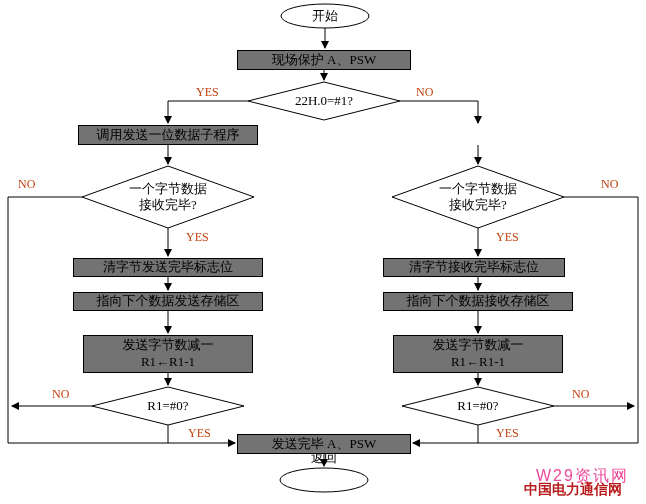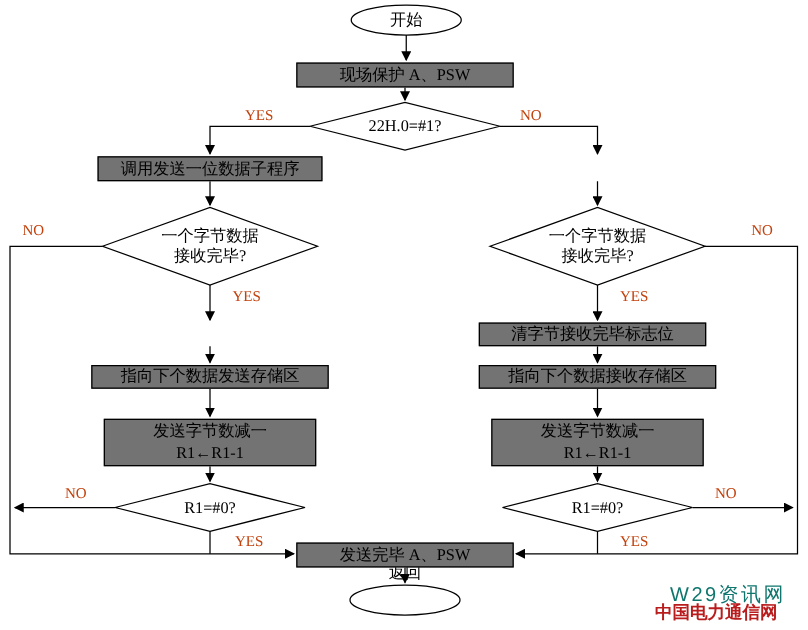--- a/index.html
+++ b/index.html
@@ -43,21 +43,21 @@
     font-size: 12px;
     line-height: 14px;
     color: #c2410c;
     white-space: nowrap;
   }
   .wm-gray {
     position: absolute;
     left: 536px;
     top: 466px;
     font-size: 16px;
-    color: #0f766e;
+    color: #ec4899;
     letter-spacing: 2px;
     font-family: "Liberation Sans", sans-serif;
   }
   .wm-red {
     position: absolute;
     left: 524px;
     top: 481px;
     font-size: 14px;
     font-weight: bold;
     color: #b91c1c;
@@ -120,20 +120,21 @@
     <span>一个字节数据</span>
     <span>接收完毕?</span>
   </div>
 
   <div class="txt" style="left:118px;top:397px;width:100px;height:18px">R1=#0?</div>
   <div class="txt" style="left:428px;top:397px;width:100px;height:18px">R1=#0?</div>
   <div class="txt" style="left:281px;top:451px;width:86px;height:14px">返回</div>
 
   <div class="node" style="left:237px;top:50px;width:174px;height:20px">现场保护 A、PSW</div>
   <div class="node" style="left:78px;top:125px;width:180px;height:20px">调用发送一位数据子程序</div>
+  <div class="node" style="left:73px;top:258px;width:190px;height:19px">清字节发送完毕标志位</div>
   <div class="node" style="left:383px;top:258px;width:182px;height:19px">清字节接收完毕标志位</div>
   <div class="node" style="left:383px;top:292px;width:190px;height:19px">指向下个数据接收存储区</div>
   <div class="node" style="left:73px;top:292px;width:190px;height:19px">指向下个数据发送存储区</div>
 
   <div class="node" style="left:83px;top:335px;width:170px;height:38px">
     <span>发送字节数减一</span>
     <span>R1←R1-1</span>
   </div>
   <div class="node" style="left:393px;top:335px;width:170px;height:38px">
     <span>发送字节数减一</span>

